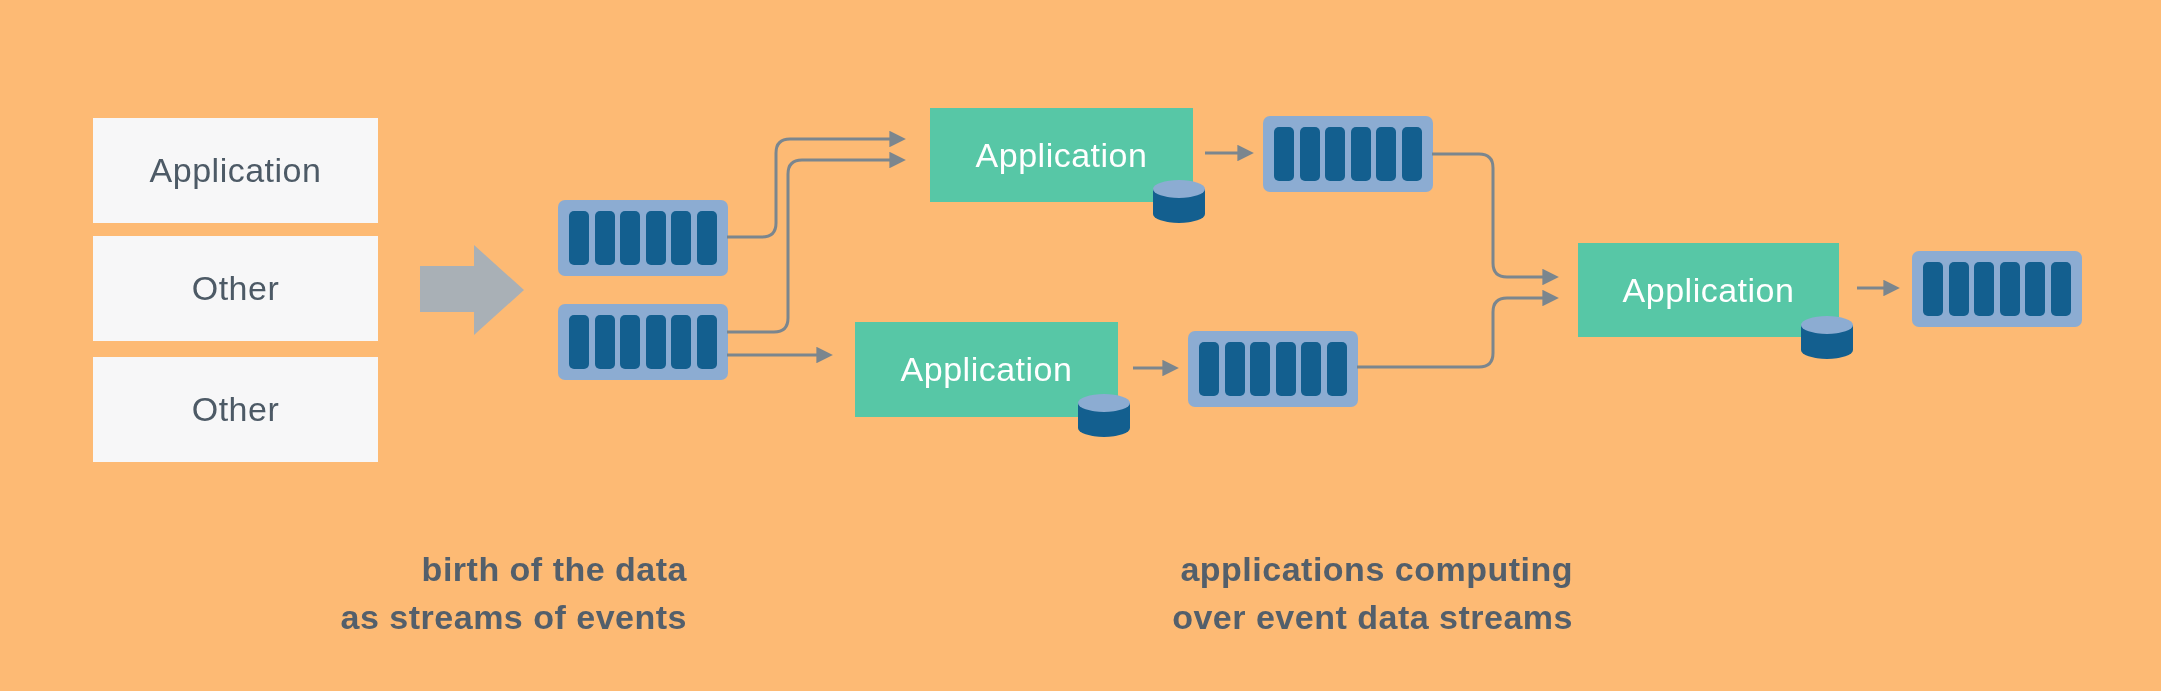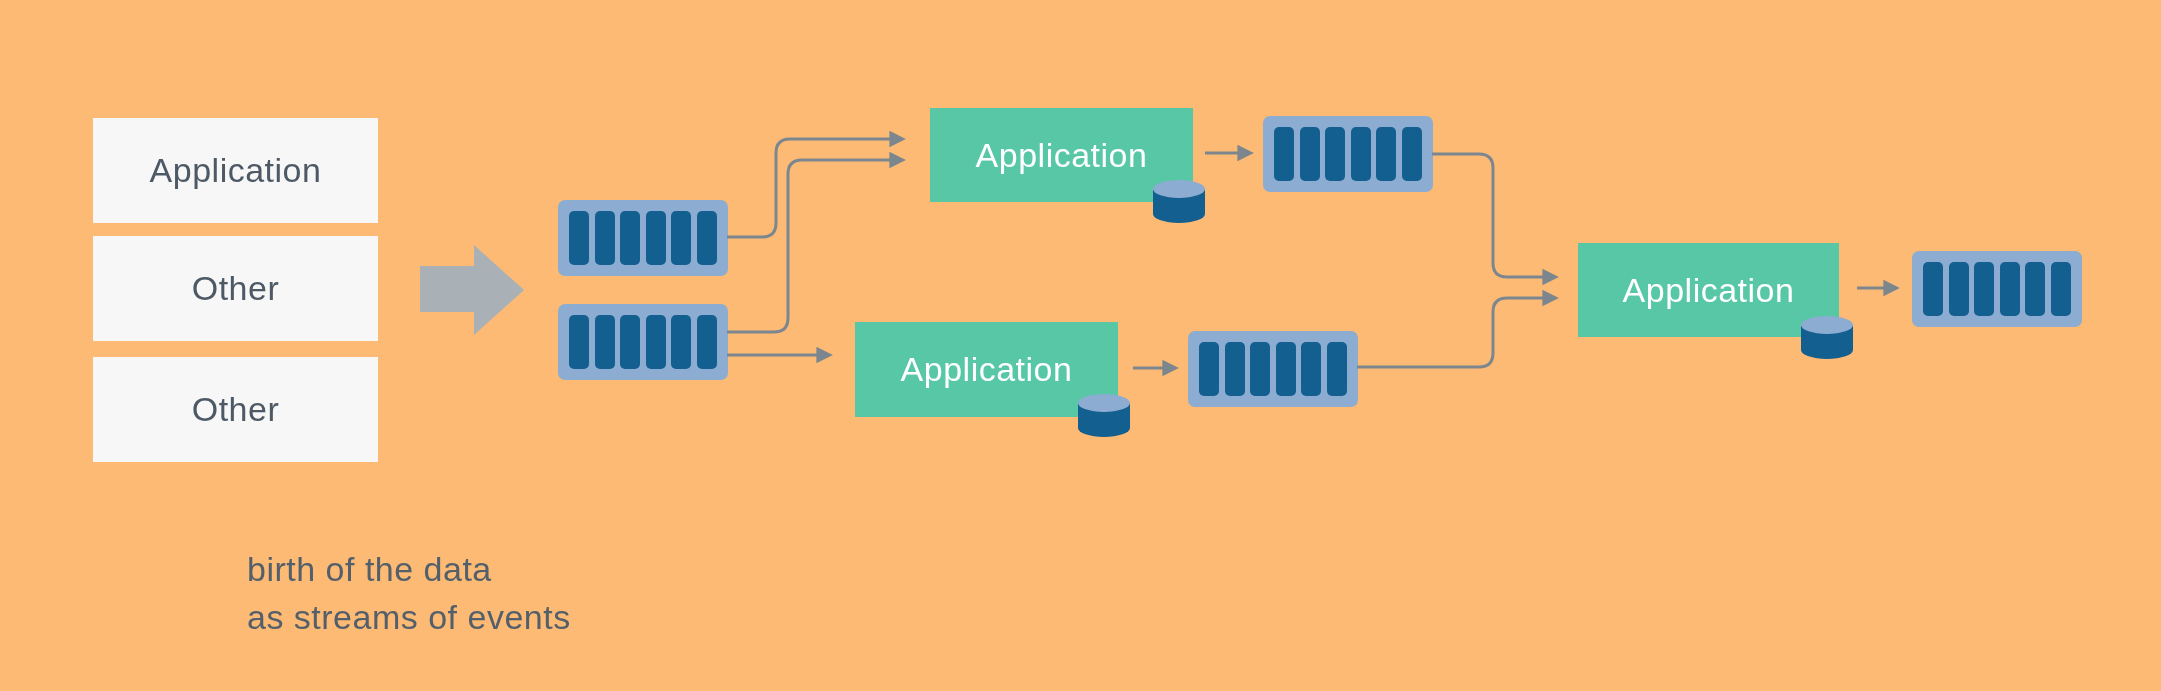--- a/index.html
+++ b/index.html
@@ -35,22 +35,22 @@
     display:flex;align-items:center;justify-content:center;
     color:#ffffff;font-size:34px;letter-spacing:0.5px;
   }
   
   .cyl{position:absolute;z-index:3;}
   
   .overlay{position:absolute;left:0;top:0;z-index:1;pointer-events:none;}
   
   .caption{
     position:absolute;top:545px;width:440px;
-    text-align:left;color:#535f6b;
-    font-size:34px;line-height:48px;letter-spacing:0.5px;
+    text-align:right;color:#535f6b;
+    font-size:34px;line-height:48px;letter-spacing:0.5px;font-weight:bold;
   }
 </style>
 </head>
 <body>
 
 <div class="canvas">
 
   <div class="source-box" style="top:118px;">
     <span>Application</span>
   </div>
@@ -142,14 +142,18 @@
   </svg>
   <svg class="cyl" style="left:1799px;top:315px;" width="56" height="46">
     <path d="M2,10 L2,35 A26,9 0 0 0 54,35 L54,10 Z" fill="#135f8f"></path>
     <ellipse cx="28" cy="10" rx="26" ry="9" fill="#8cacd2"></ellipse>
   </svg>
 
   <div class="caption" style="left:247px;">
     <div>birth of the data</div>
     <div>as streams of events</div>
   </div>
+  <div class="caption" style="left:1133px;">
+    <div>applications computing</div>
+    <div>over event data streams</div>
+  </div>
 
 </div>
 
 </body></html>

